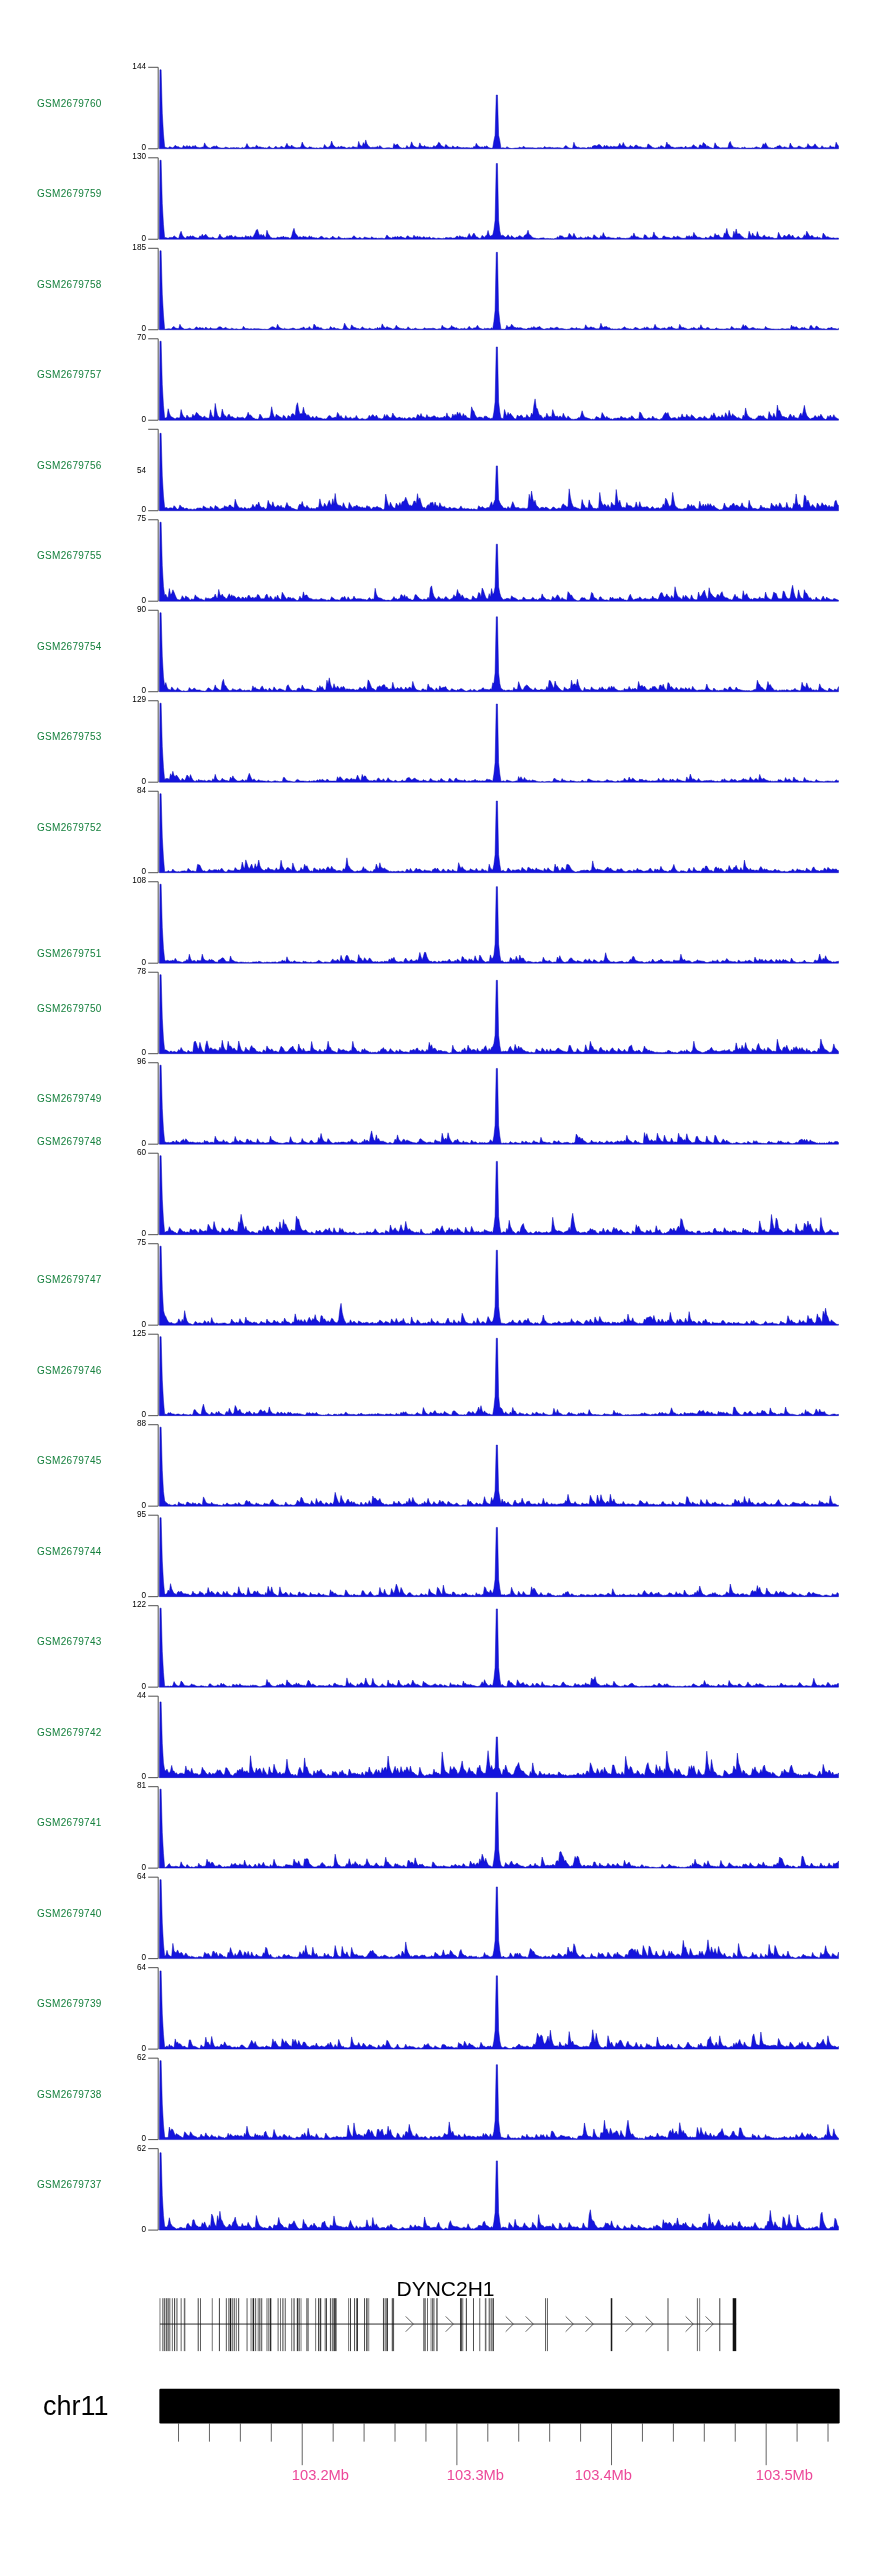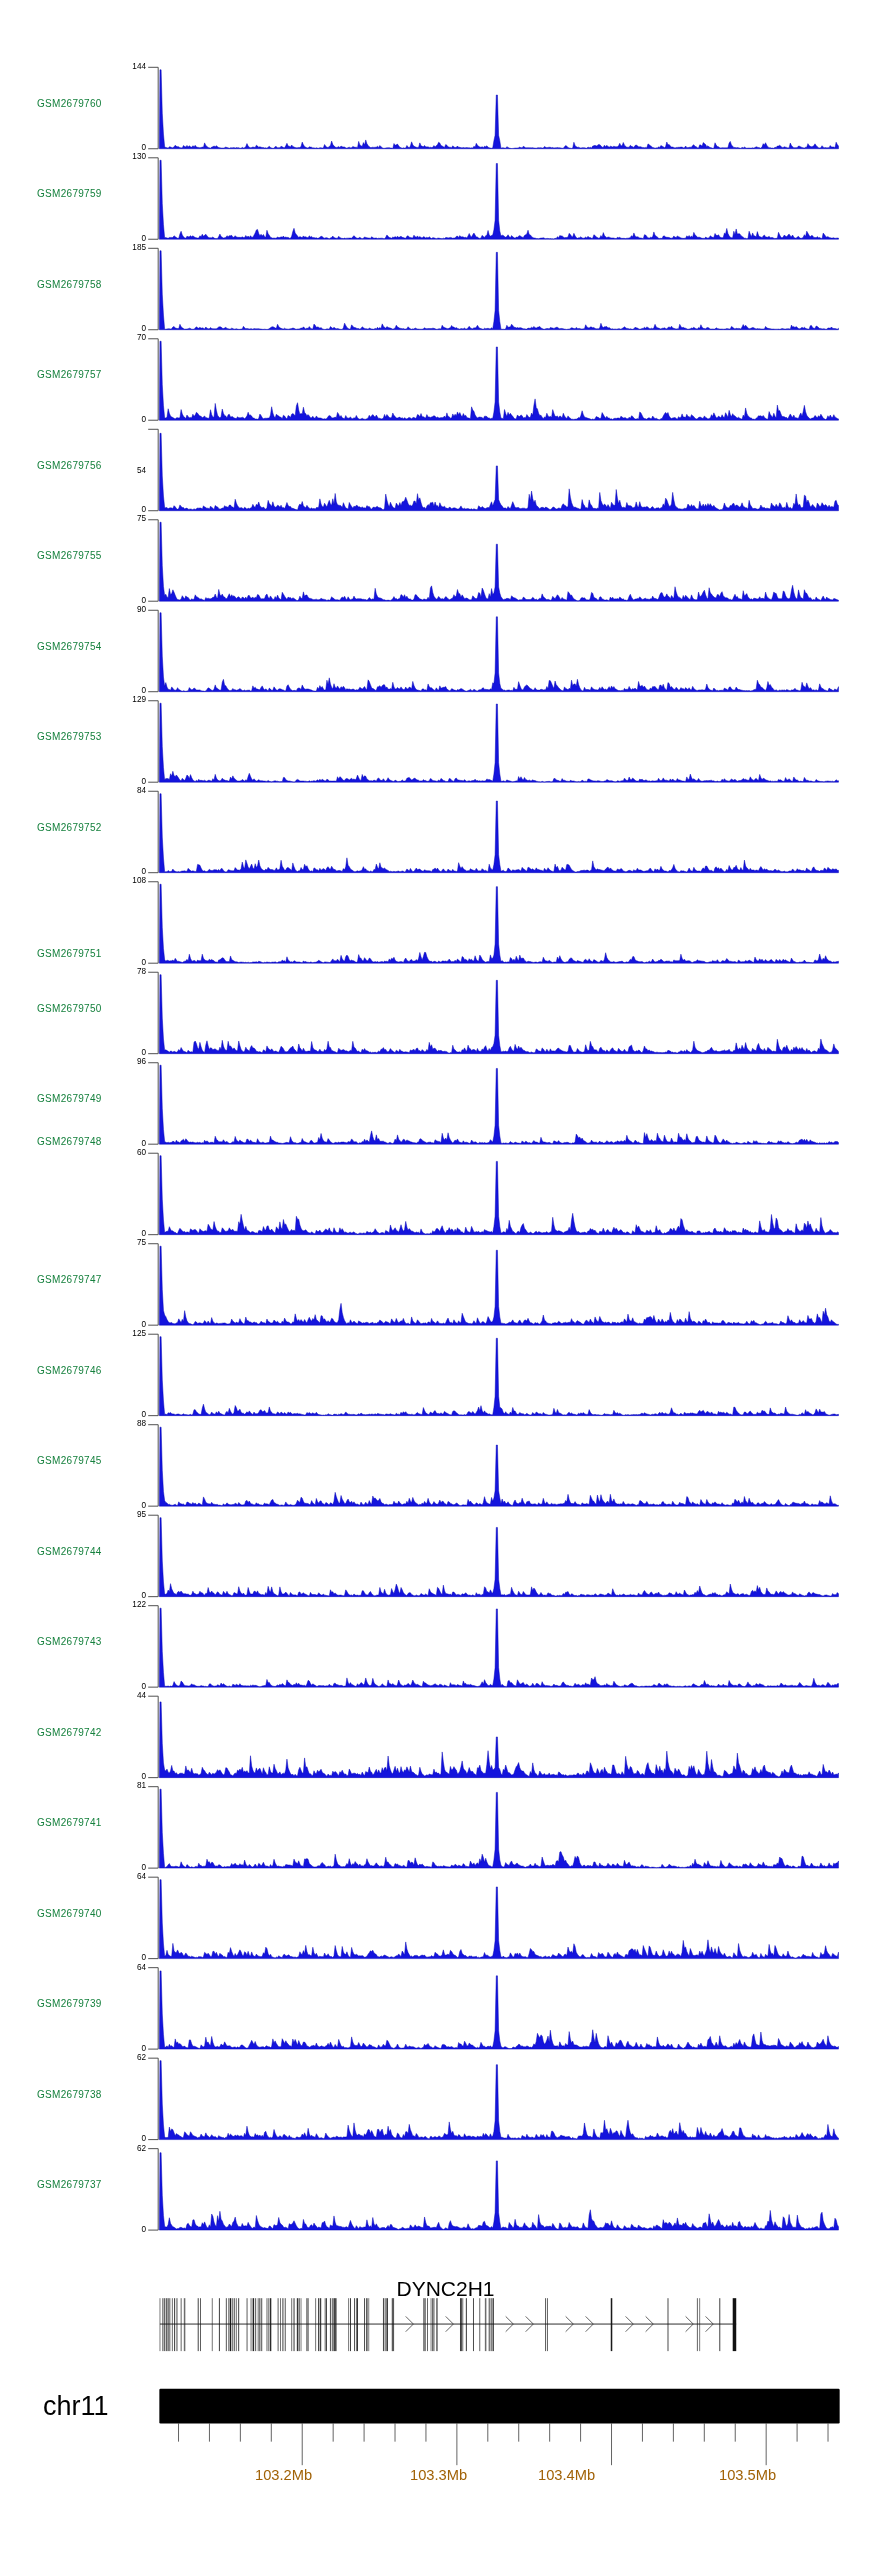--- a/index.html
+++ b/index.html
@@ -44,24 +44,24 @@
     left:43px;
     top:2389px;
     font-size:27px;
     color:#000;
     line-height:34px;
     white-space:nowrap;
   }
   .scale-label{
     position:absolute;
     width:94px;
-    text-align:left;
+    text-align:right;
     top:2467px;
     font-size:14.7px;
-    color:#a16207;
+    color:#ec4899;
     white-space:nowrap;
   }
 </style>
 </head>
 <body>
 
 <div id="figure">
   <svg id="chart-svg" width="882" height="2576" viewBox="0 0 1500 4380">
       <line x1="269" y1="114" x2="269" y2="252.5" stroke="#444" stroke-width="1.6"></line>
       <line x1="252" y1="114" x2="269" y2="114" stroke="#444" stroke-width="1.6"></line>

